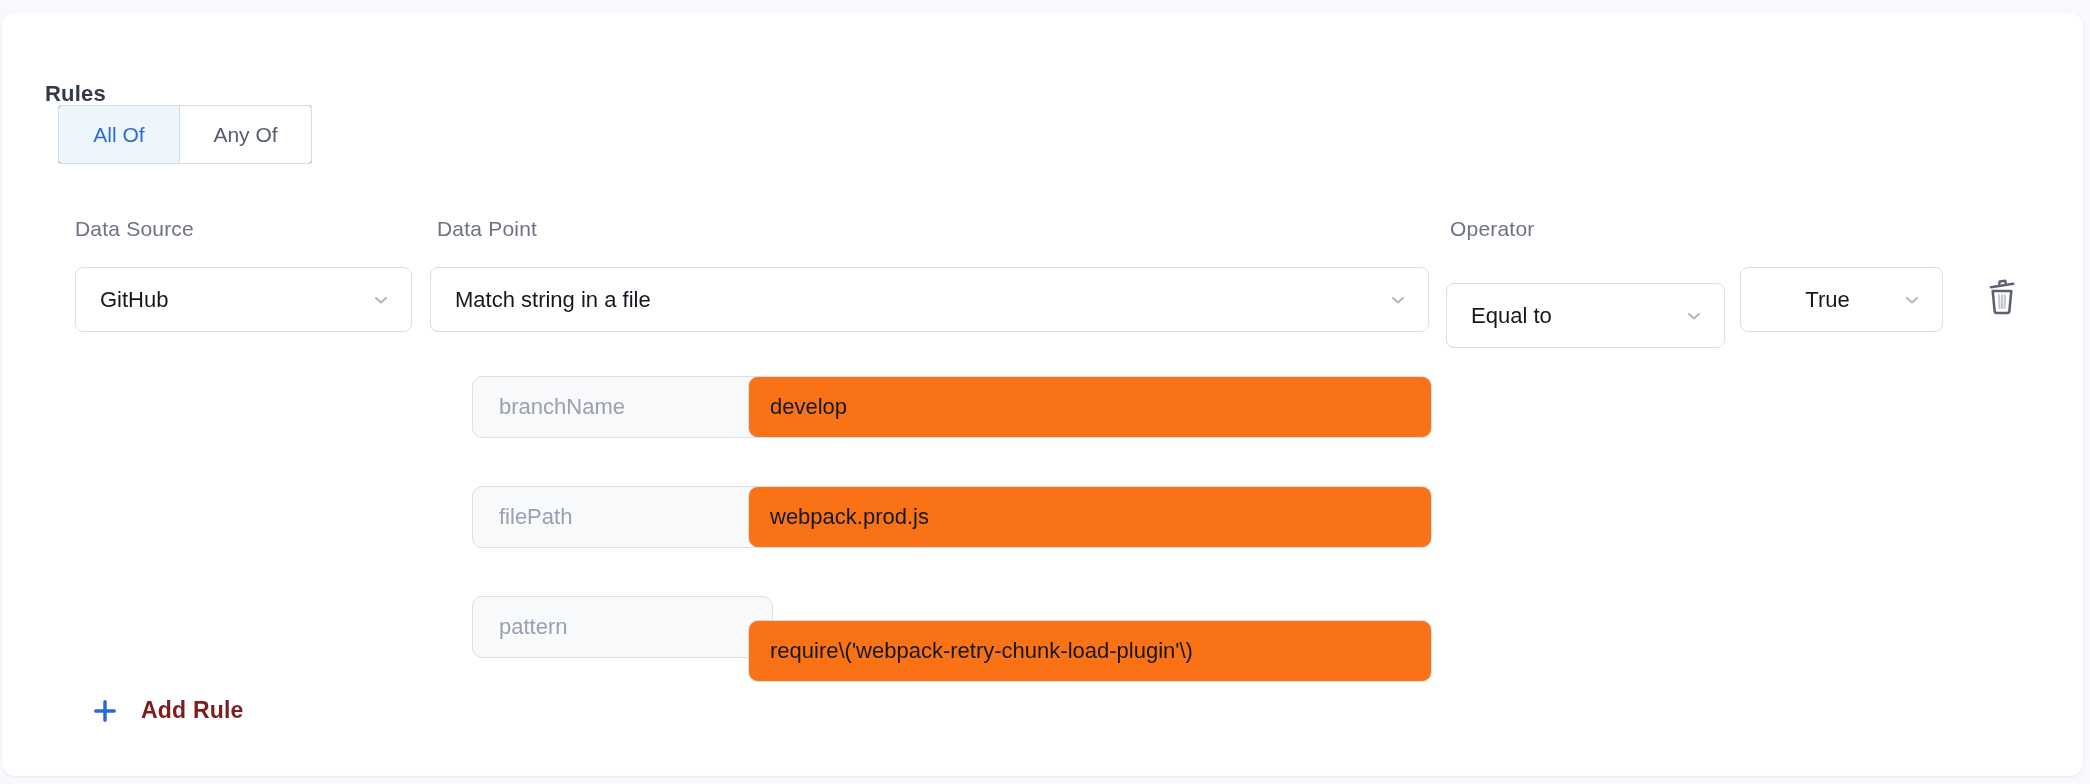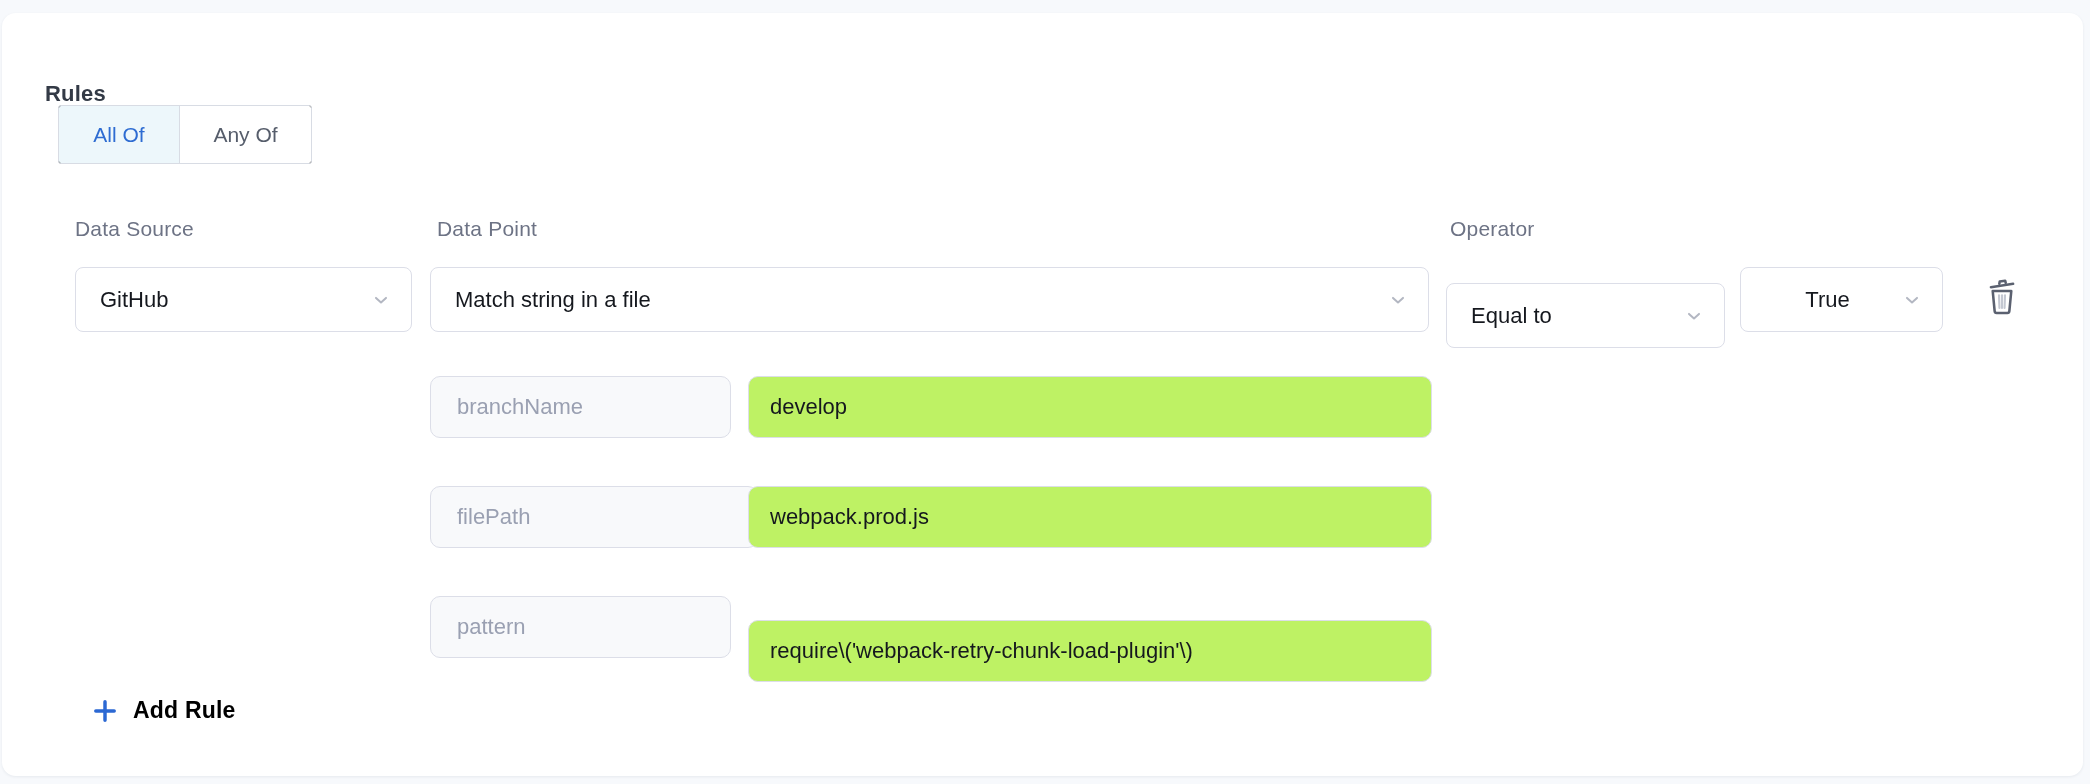--- a/index.html
+++ b/index.html
@@ -50,37 +50,37 @@
   .select .sel-text{
     font-size:22px;color:#15181e;flex:1 1 auto;
     white-space:nowrap;overflow:hidden;
   }
   .select .chev{flex:0 0 auto;margin-left:12px;display:flex;align-items:center;}
 
   .kv-key{
     height:62px;box-sizing:border-box;
     background:#f8f9fb;border:1px solid #dcdee8;border-radius:10px;
     display:flex;align-items:center;padding:0 20px 0 26px;
-    font-size:22px;color:#9aa0b2;
+    font-size:22px;color:#9aa0b2;margin-left:42px;
   }
   .kv-value{
     height:62px;box-sizing:border-box;
-    background:#bef264;border:1px solid #dcdee8;border-radius:10px;
+    background:#f97316;border:1px solid #dcdee8;border-radius:10px;
     display:flex;align-items:center;padding:0 18px 0 21px;
     font-size:22px;color:#15181e;white-space:nowrap;overflow:hidden;
   }
 
   .trash-btn{
     width:40px;height:44px;display:flex;align-items:center;justify-content:center;
     cursor:pointer;background:transparent;border:none;padding:0;
   }
 
   .add-rule{
-    left:90px;top:684px;display:flex;align-items:center;gap:15px;
-    color:#000000;cursor:pointer;
+    left:90px;top:684px;display:flex;align-items:center;gap:23px;
+    color:#7f1d1d;cursor:pointer;
   }
   .add-rule .add-label{font-size:23px;font-weight:700;letter-spacing:.2px;}
 </style>
 </head>
 <body>
 
 <div class="card">
 
   <div class="abs rules-title">Rules</div>
 

